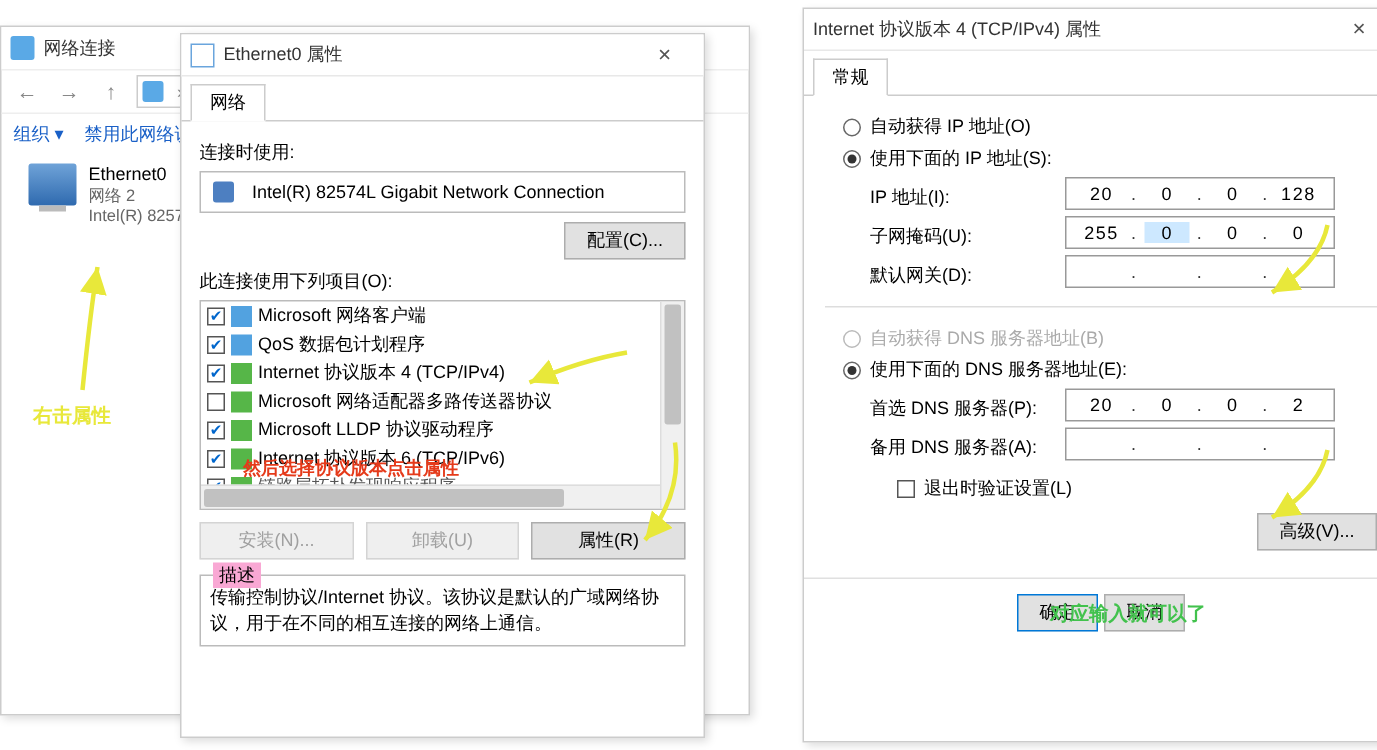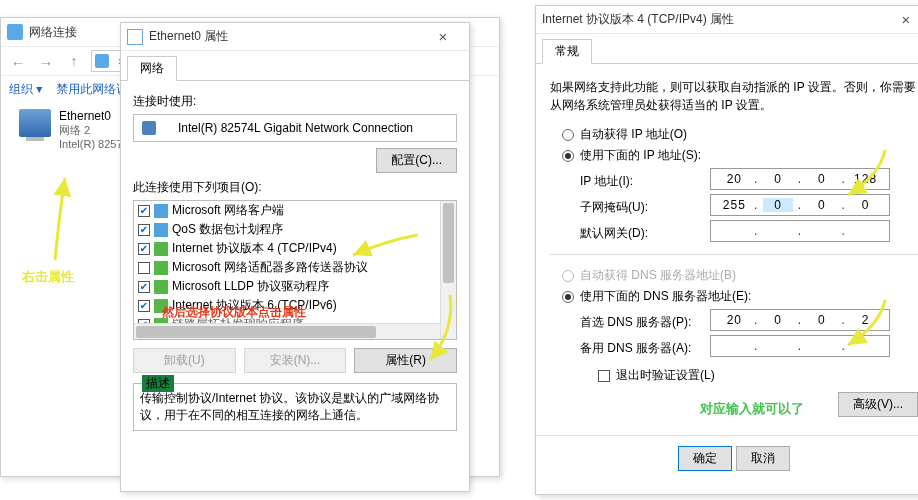--- a/index.html
+++ b/index.html
@@ -22,21 +22,21 @@
   .adapter .atxt .a1 { font-size: 12px; }
   .adapter .atxt .a2, .adapter .atxt .a3 { font-size: 11px; color: #666; }
 
   
   .propdlg { left: 120px; top: 22px; width: 350px; height: 470px; }
   .propdlg .titlebar { border-bottom: 1px solid #e8e8e8; }
   .tabstrip { border-bottom: 1px solid #ccc; padding: 4px 6px 0 6px; }
   .tab { display: inline-block; border: 1px solid #ccc; border-bottom: 1px solid #fff; padding: 3px 12px; background: #fff; position: relative; top: 1px; }
   .propbody { padding: 8px 12px; }
   .lbl { font-size: 12px; margin: 4px 0; }
-  .nicbox { border: 1px solid #bbb; padding: 6px 8px; display: flex; align-items: center; gap: 22px; margin-bottom: 6px; }
+  .nicbox { border: 1px solid #bbb; padding: 6px 8px; display: flex; align-items: center; gap: 12px; margin-bottom: 6px; }
   .nicbox .nicicon { width: 14px; height: 14px; background: #4d7fc1; border-radius: 2px;}
   .cfgbtn { text-align: right; margin-bottom: 6px; }
   .btn { display: inline-block; border: 1px solid #adadad; background: #e1e1e1; padding: 3px 14px; font-size: 12px; }
   .btn.primary { border-color: #0078d7; }
   .btn.disabled { color: #a0a0a0; border-color: #d4d4d4; background: #efefef;}
   .itemlist { border: 1px solid #bbb; height: 140px; overflow: hidden; position: relative; }
   .itemrow { display: flex; align-items: center; gap: 4px; padding: 1px 4px; font-size: 12px;}
   .itemrow.last { color:#555; }
   .ck { width: 12px; height: 12px; border: 1px solid #555; background: #fff; display: inline-flex; align-items:center; justify-content:center; font-size:10px; color:#0066cc;}
   .ck.on::after{ content:"✔";}
@@ -44,21 +44,21 @@
   .smicon.net { background:#52a2e0;}
   .smicon.green { background:#56b648;}
   .itemlist .scrollbar { position:absolute; right:0; top:0; bottom:0; width:16px; background:#f0f0f0; border-left:1px solid #ddd;}
   .itemlist .scrollbar .thumb{ position:absolute; top:2px; left:2px; right:2px; height:80px; background:#c1c1c1; border-radius:2px;}
   .itemlist .hscroll{ position:absolute; left:0; right:16px; bottom:0; height:16px; background:#f0f0f0; border-top:1px solid #ddd;}
   .itemlist .hscroll .hthumb{ position:absolute; top:2px; left:2px; height:12px; width:240px; background:#c1c1c1; border-radius:2px;}
   .anno-red{ position:absolute; left:28px; bottom:18px; color:#e53a1a; font-size:12px; font-weight:bold;}
   .btnrow3 { display: flex; gap: 8px; margin-top: 8px; }
   .btnrow3 .btn { flex: 1; text-align: center; }
   .desc { border: 1px solid #bbb; padding: 6px; margin-top: 10px; font-size: 12px; position: relative;}
-  .desc .leg { position: absolute; top: -9px; left: 8px; background: #15803d; padding: 0 4px; font-size: 12px;}
+  .desc .leg { position: absolute; top: -9px; left: 8px; background: #f9a8d4; padding: 0 4px; font-size: 12px;}
 
   
   .ipdlg { left: 535px; top: 5px; width: 398px; height: 490px; }
   .ipdlg .titlebar { border-bottom: 1px solid #e8e8e8; }
   .ipdlg .body{ padding: 8px 14px 8px 14px; }
   .ipdlg .intro { font-size: 12px; margin: 6px 0 12px 0; line-height: 1.5; }
   .radio { display:flex; align-items:center; gap:6px; margin:4px 0 4px 12px; font-size:12px;}
   .rmark{ width:12px; height:12px; border:1px solid #666; border-radius:50%; display:inline-flex; align-items:center; justify-content:center;}
   .rmark.sel::after{ content:""; width:6px; height:6px; background:#333; border-radius:50%;}
   .rmark.dis{ border-color:#bbb;}
@@ -177,22 +177,22 @@
         </div>
       <div class="anno-red">然后选择协议版本点击属性</div>
       <div class="scrollbar">
           <div class="thumb"></div>
         </div>
       <div class="hscroll">
           <div class="hthumb"></div>
         </div>
     </div>
     <div class="btnrow3">
+      <span class="btn disabled">安装(N)...</span>
       <span class="btn disabled">卸载(U)</span>
-      <span class="btn disabled">安装(N)...</span>
       <span class="btn">属性(R)</span>
     </div>
     <div class="desc">
       <span class="leg">描述</span>
       <span>传输控制协议/Internet 协议。该协议是默认的广域网络协议，用于在不同的相互连接的网络上通信。</span>
     </div>
   </div>
 </div>
 
 <svg class="arrow-svg" style="left:348px; top:230px;" width="80" height="40">
@@ -215,21 +215,20 @@
 
 <div class="win ipdlg">
   <div class="titlebar">
     <span class="ttext">Internet 协议版本 4 (TCP/IPv4) 属性</span>
     <span class="winx">×</span>
   </div>
   <div class="tabstrip">
     <span class="tab">常规</span>
   </div>
   <div class="body">
-    <div class="intro">如果网络支持此功能，则可以获取自动指派的 IP 设置。否则，你需要从网络系统管理员处获得适当的 IP 设置。</div>
 
     <div class="radio">
       <span class="rmark"></span>
       <span class="rlabel">自动获得 IP 地址(O)</span>
     </div>
     <div class="radio">
       <span class="rmark sel"></span>
       <span class="rlabel">使用下面的 IP 地址(S):</span>
     </div>
 

